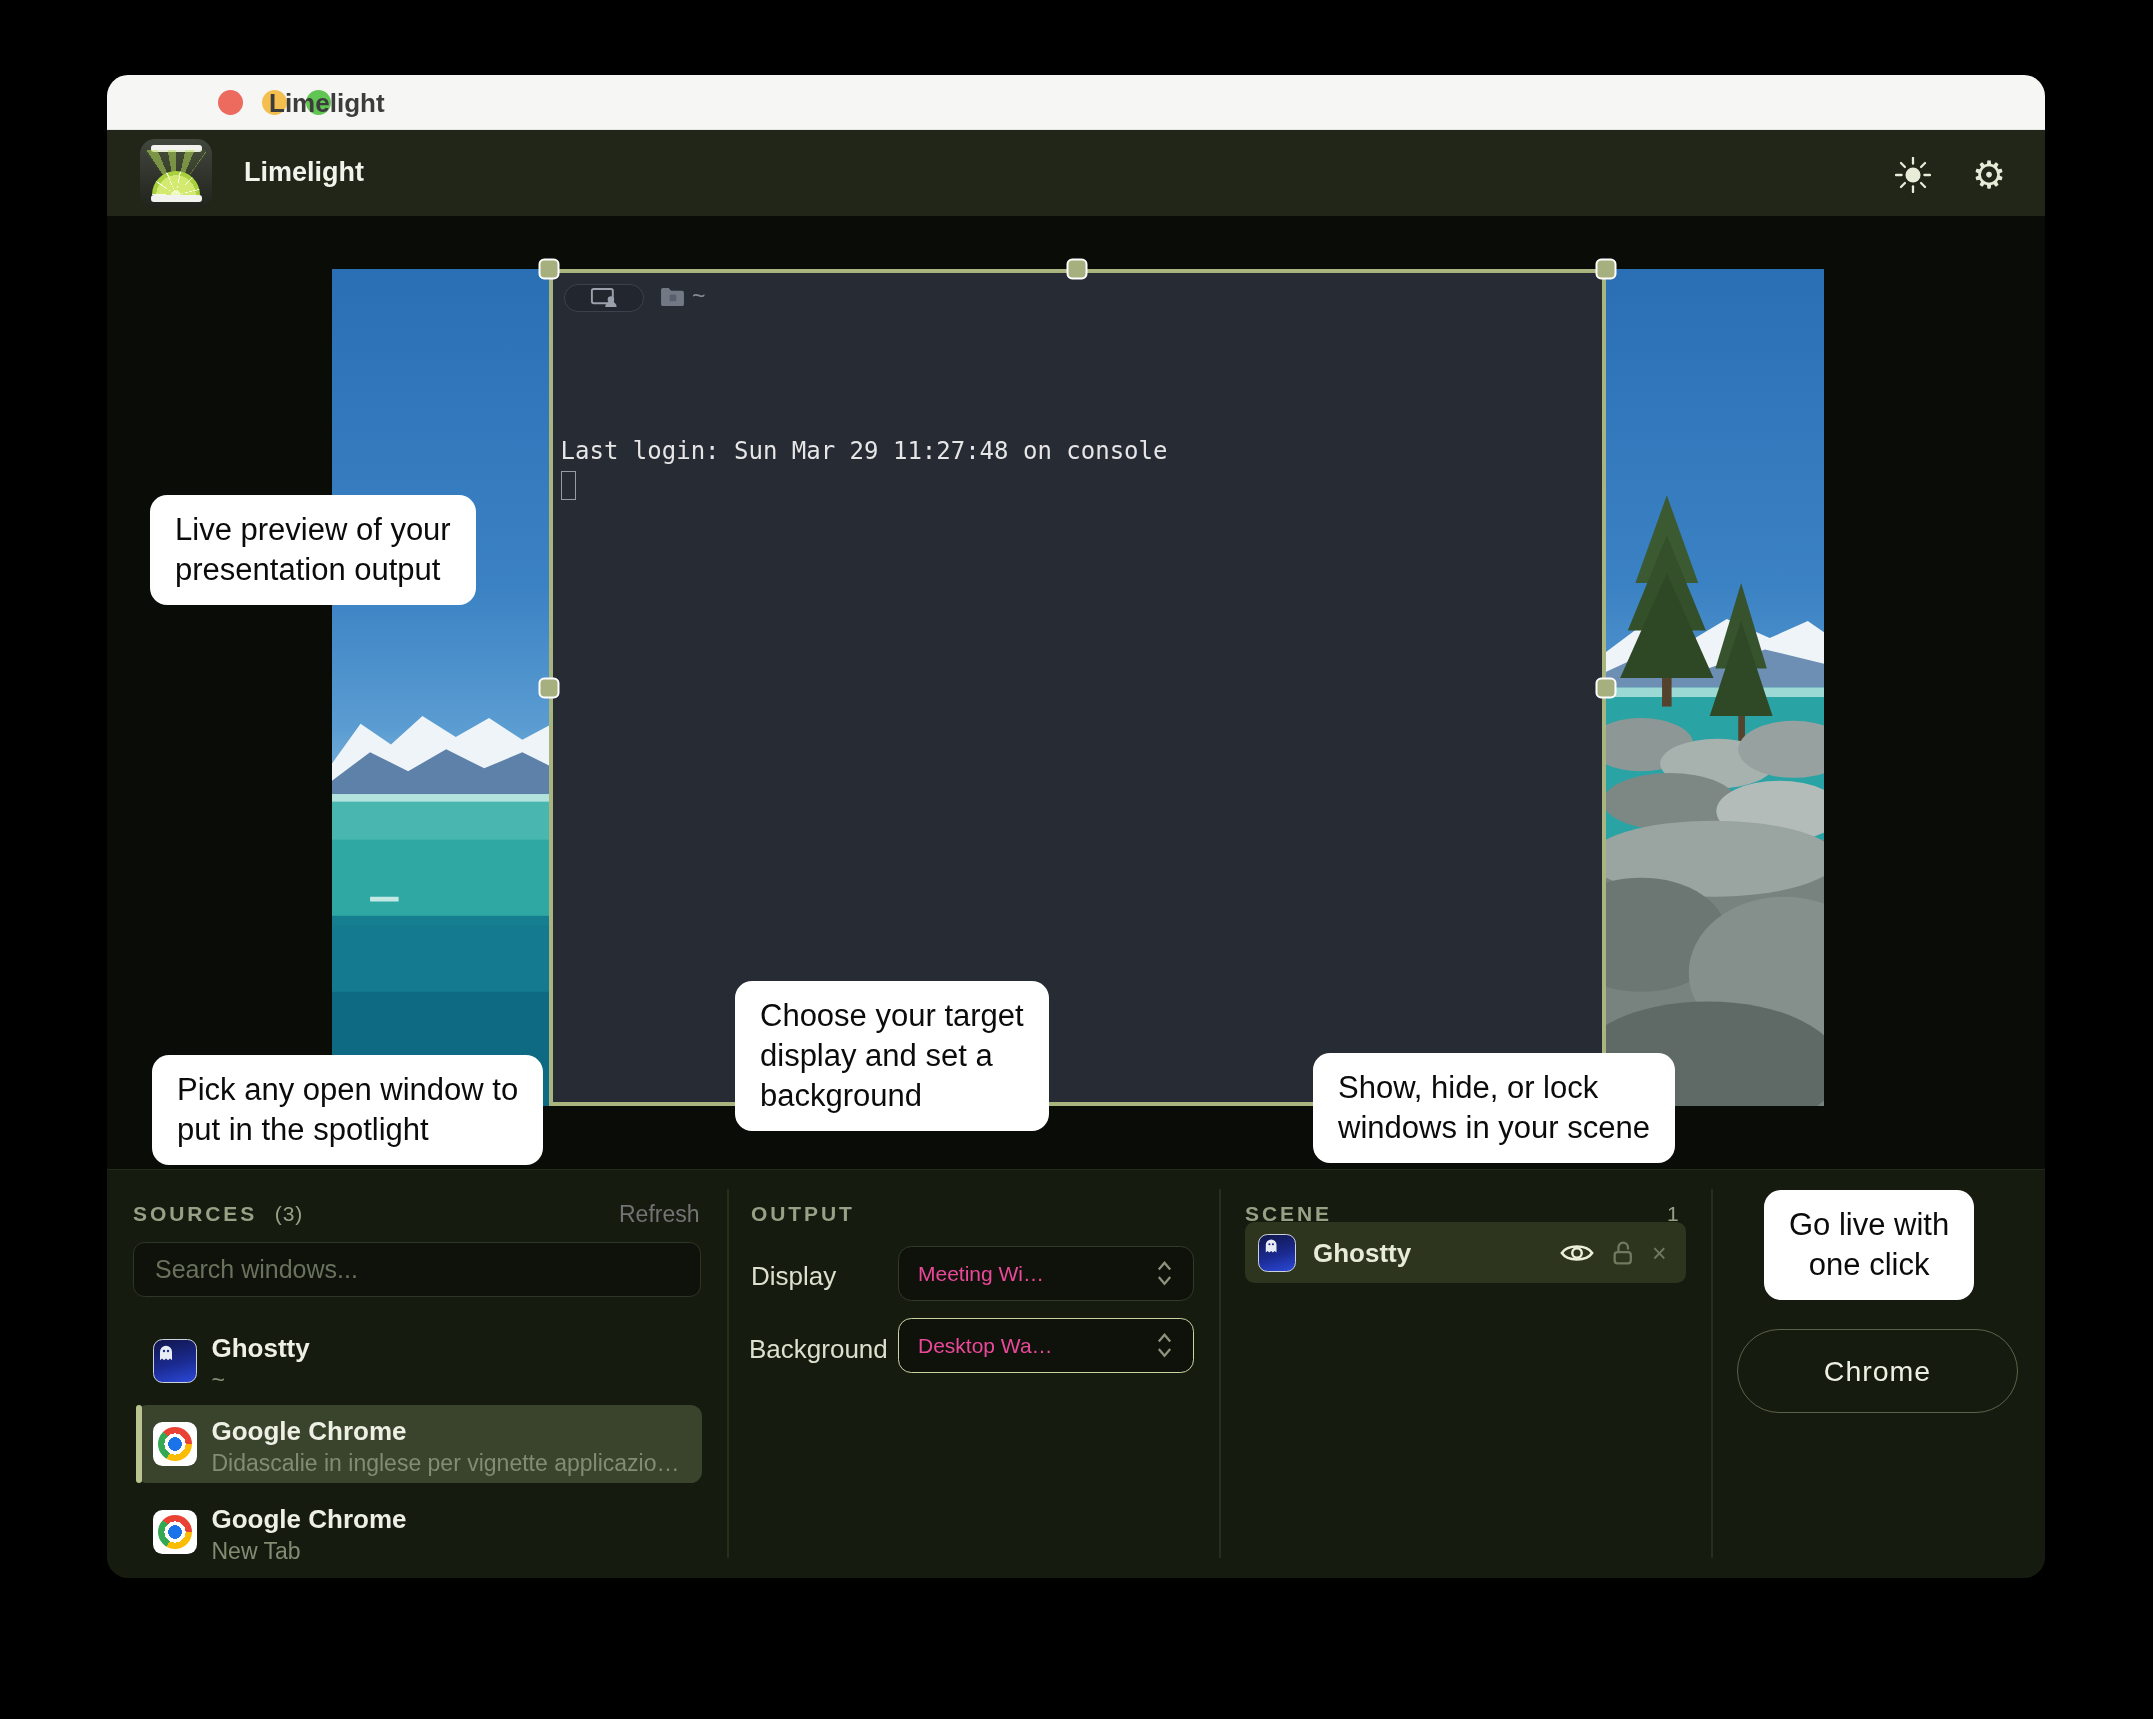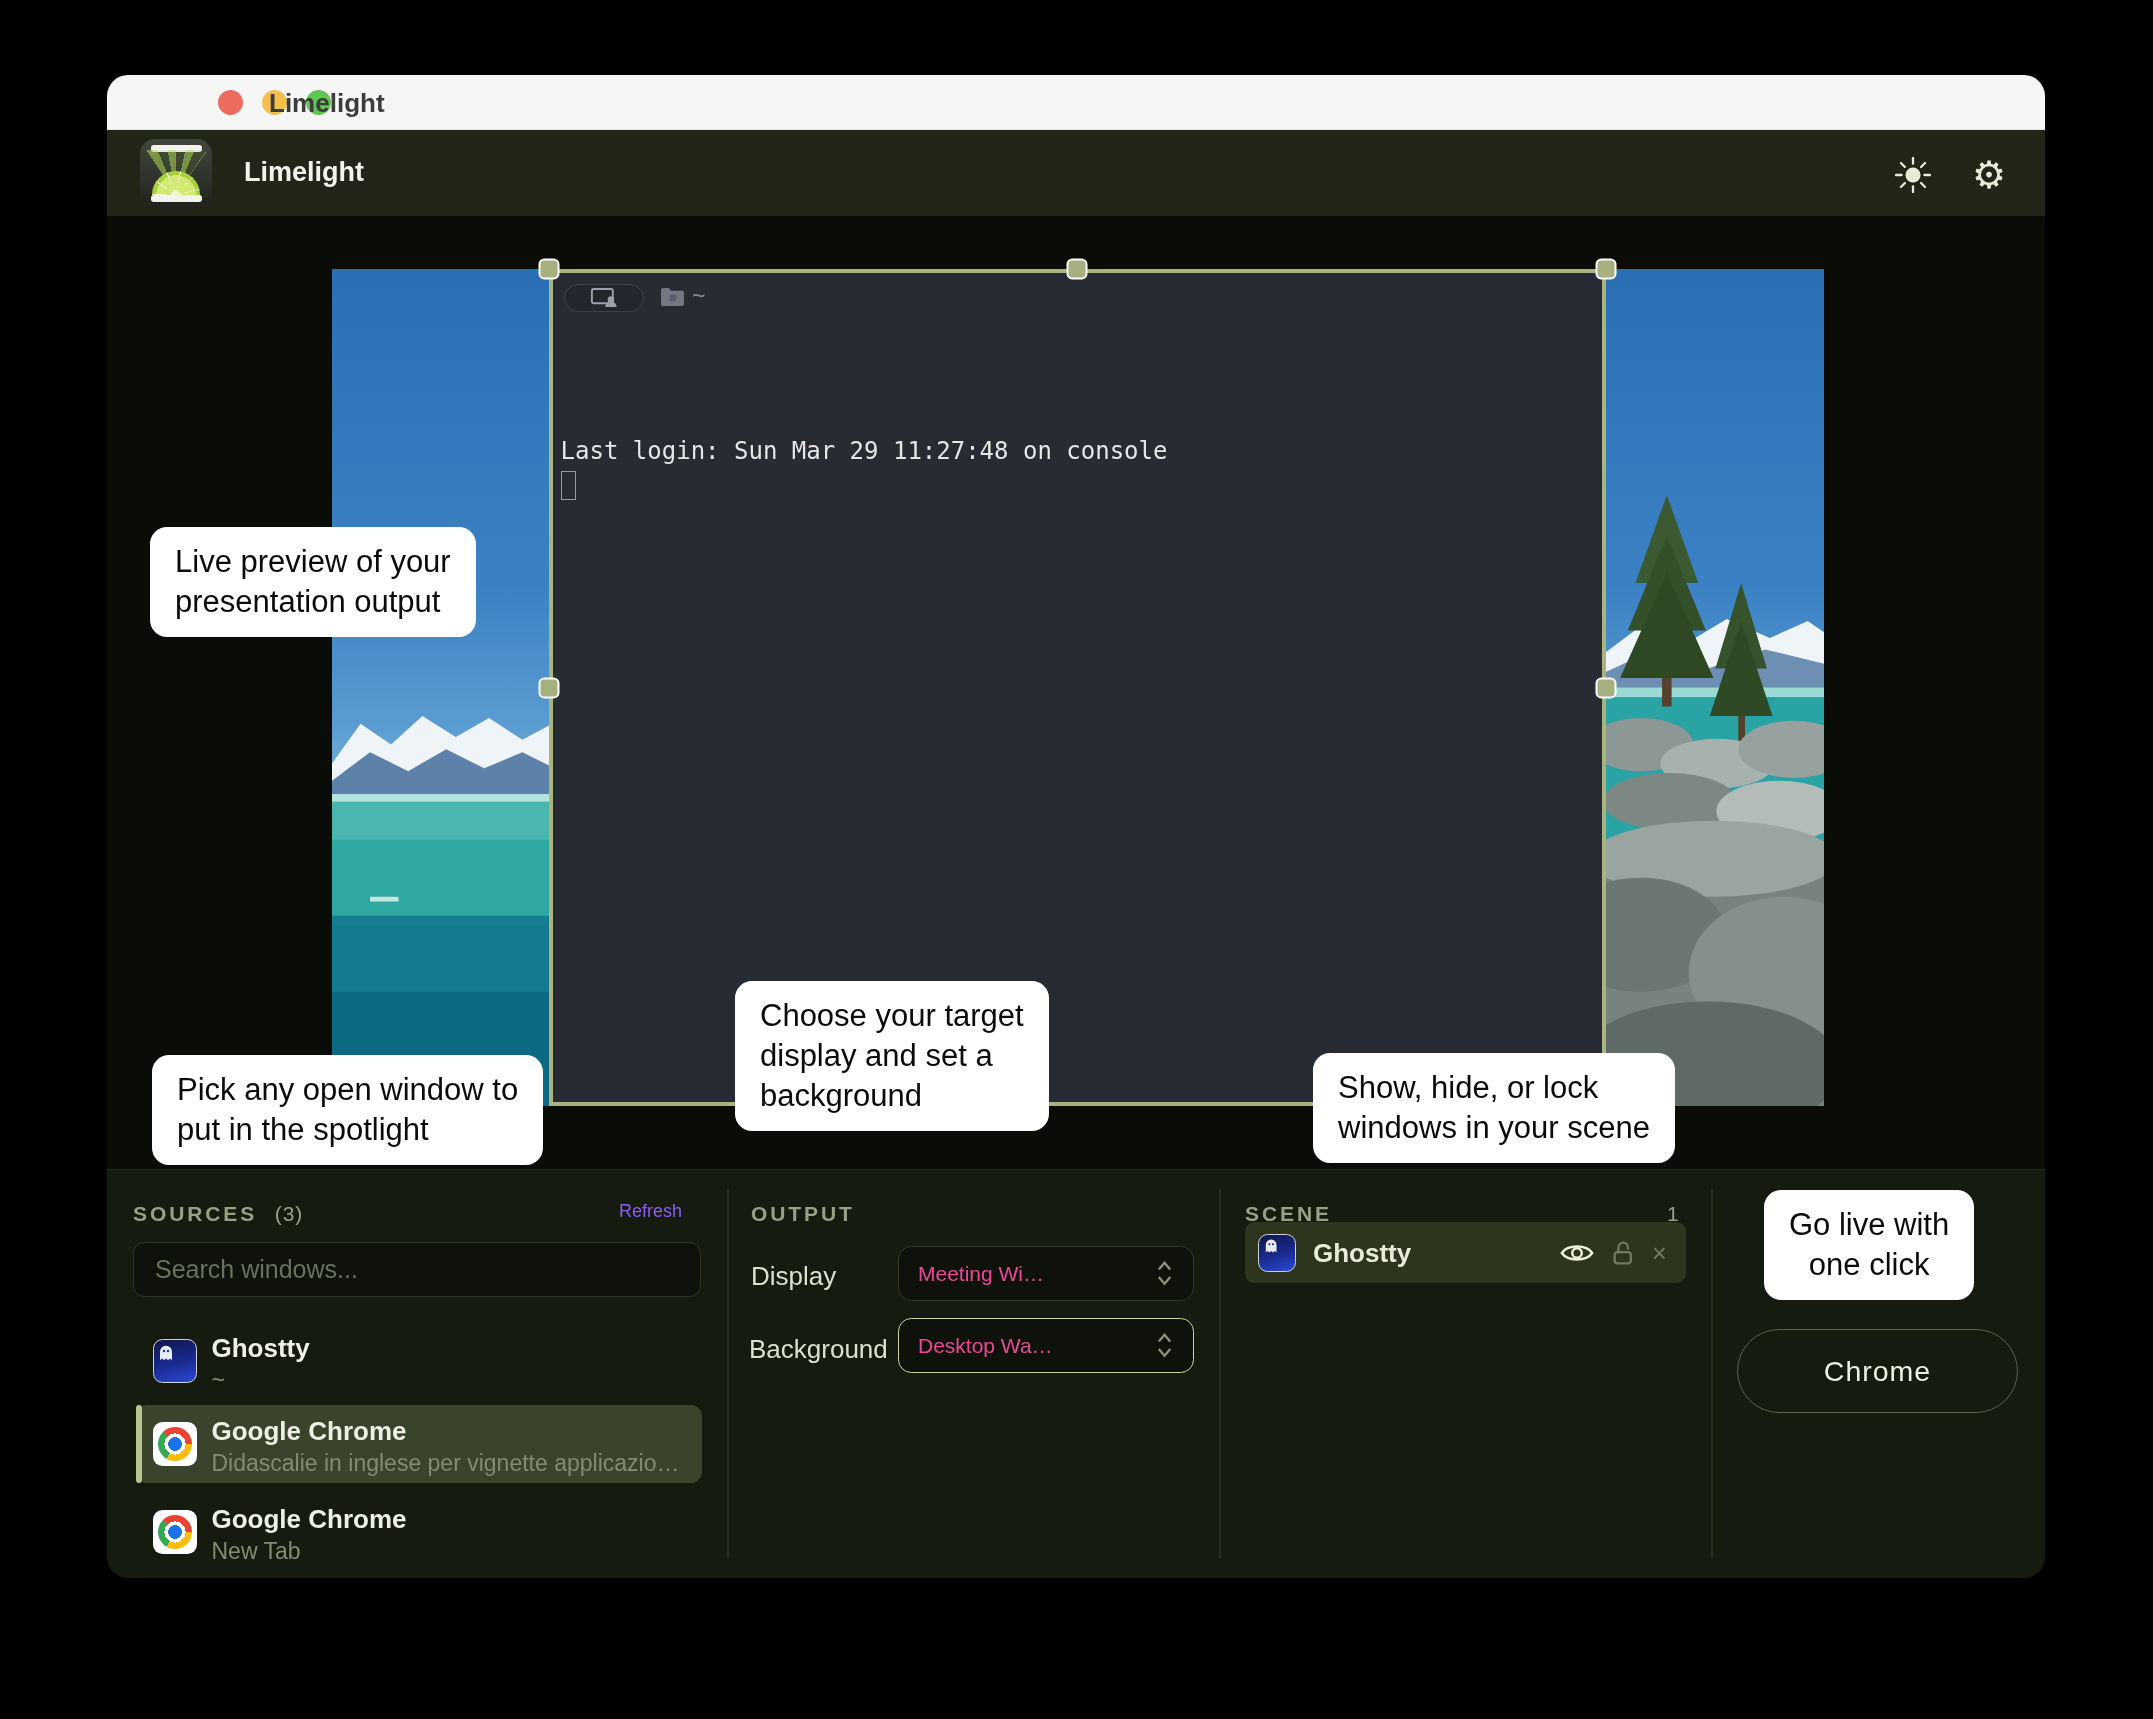--- a/index.html
+++ b/index.html
@@ -60,21 +60,21 @@
   .callout { position:absolute; background:#fff; color:#0b0b0b; border-radius:17px; padding:15px 25px;
              font-size:31px; line-height:40px; font-weight:500; white-space:pre; z-index:50; }
 
   
   .panel { position:absolute; left:0; top:1094px; width:100%; height:409px; background:#161b10;
            border-top:1.9px solid #242b1a; }
   .vdiv { position:absolute; top:19px; height:369px; width:1.9px; background:#272e1c; }
   .sec-h { position:absolute; font-size:21px; font-weight:700; letter-spacing:2.9px; color:#97a186;text-align:center; }
   .sec-count { font-weight:400; letter-spacing:1px; color:#97a186; }
 
-  .refresh { position:absolute; font-size:18px; color:#8b5cf6; }
+  .refresh { position:absolute; font-size:23px; color:#737373; }
   .search { position:absolute; left:26px; top:72px; width:568px; height:55px; border-radius:11.4px;
             background:#0e120b; border:1.9px solid #2f3625; color:#dfe3d0; font-size:25px; padding:12px 21px;
             font-family:"Liberation Sans", sans-serif; outline:none; }
   .search::placeholder { color:#68725c; }
 
   .src-row { position:absolute; left:28.5px; width:566px; height:78px; }
   .src-row.selected { background:#3a442c; border-radius:11.4px; }
   .src-row.selected::before { content:""; position:absolute; left:0; top:0; bottom:0; width:6.7px;
             border-radius:5.7px; background:#b9c491; }
   .src-icon { position:absolute; left:17px; top:50%; transform:translateY(-50%); width:44px; height:44px; }
@@ -294,21 +294,21 @@
           </svg>
         </span>
         <span class="scene-ic" style="left:407px; font-size:25px; color:#707a60;">
             <span>×</span>
           </span>
       </div>
 
       <button class="present">Chrome</button>
     </div>
 
-    <div class="callout" style="left:43px; top:452px;">Live preview of your
+    <div class="callout" style="left:43px; top:420px;">Live preview of your
 presentation output</div>
 
     <div class="callout" style="left:628px; top:906px;">Choose your target
 display and set a
 background</div>
 
     <div class="callout" style="left:1206px; top:978px;">Show, hide, or lock
 windows in your scene</div>
 
     <div class="callout" style="left:45px; top:980px;">Pick any open window to

